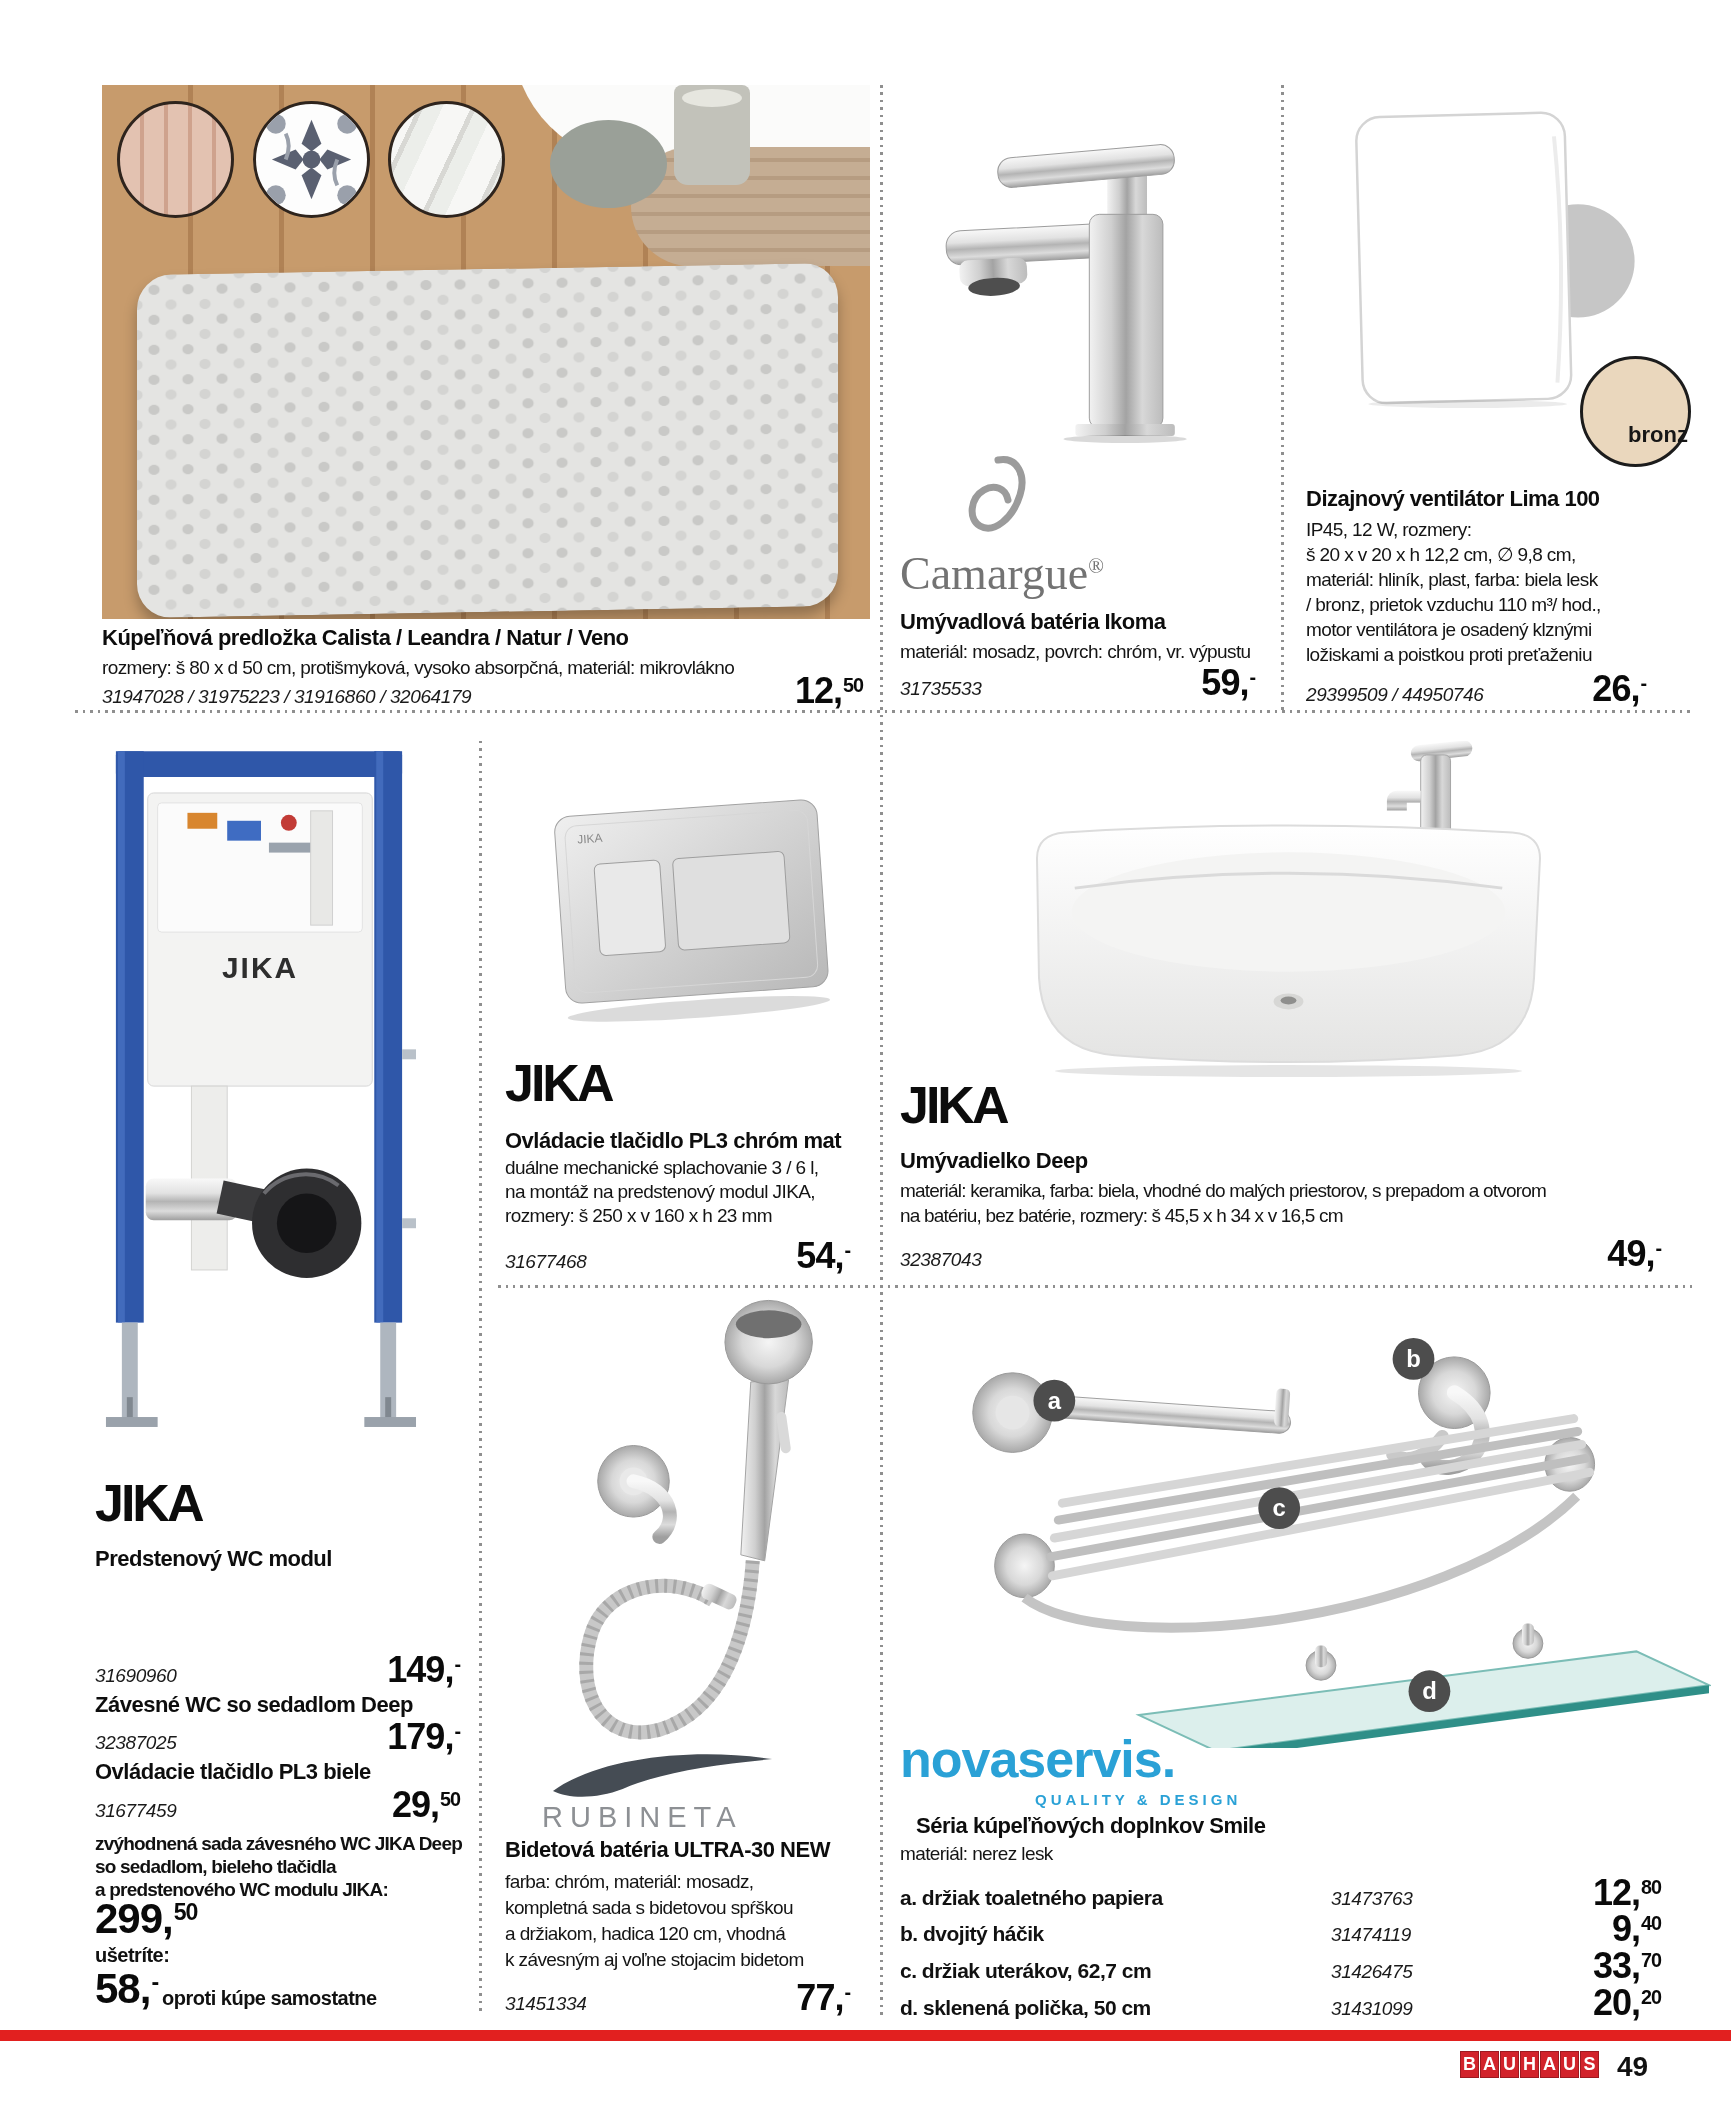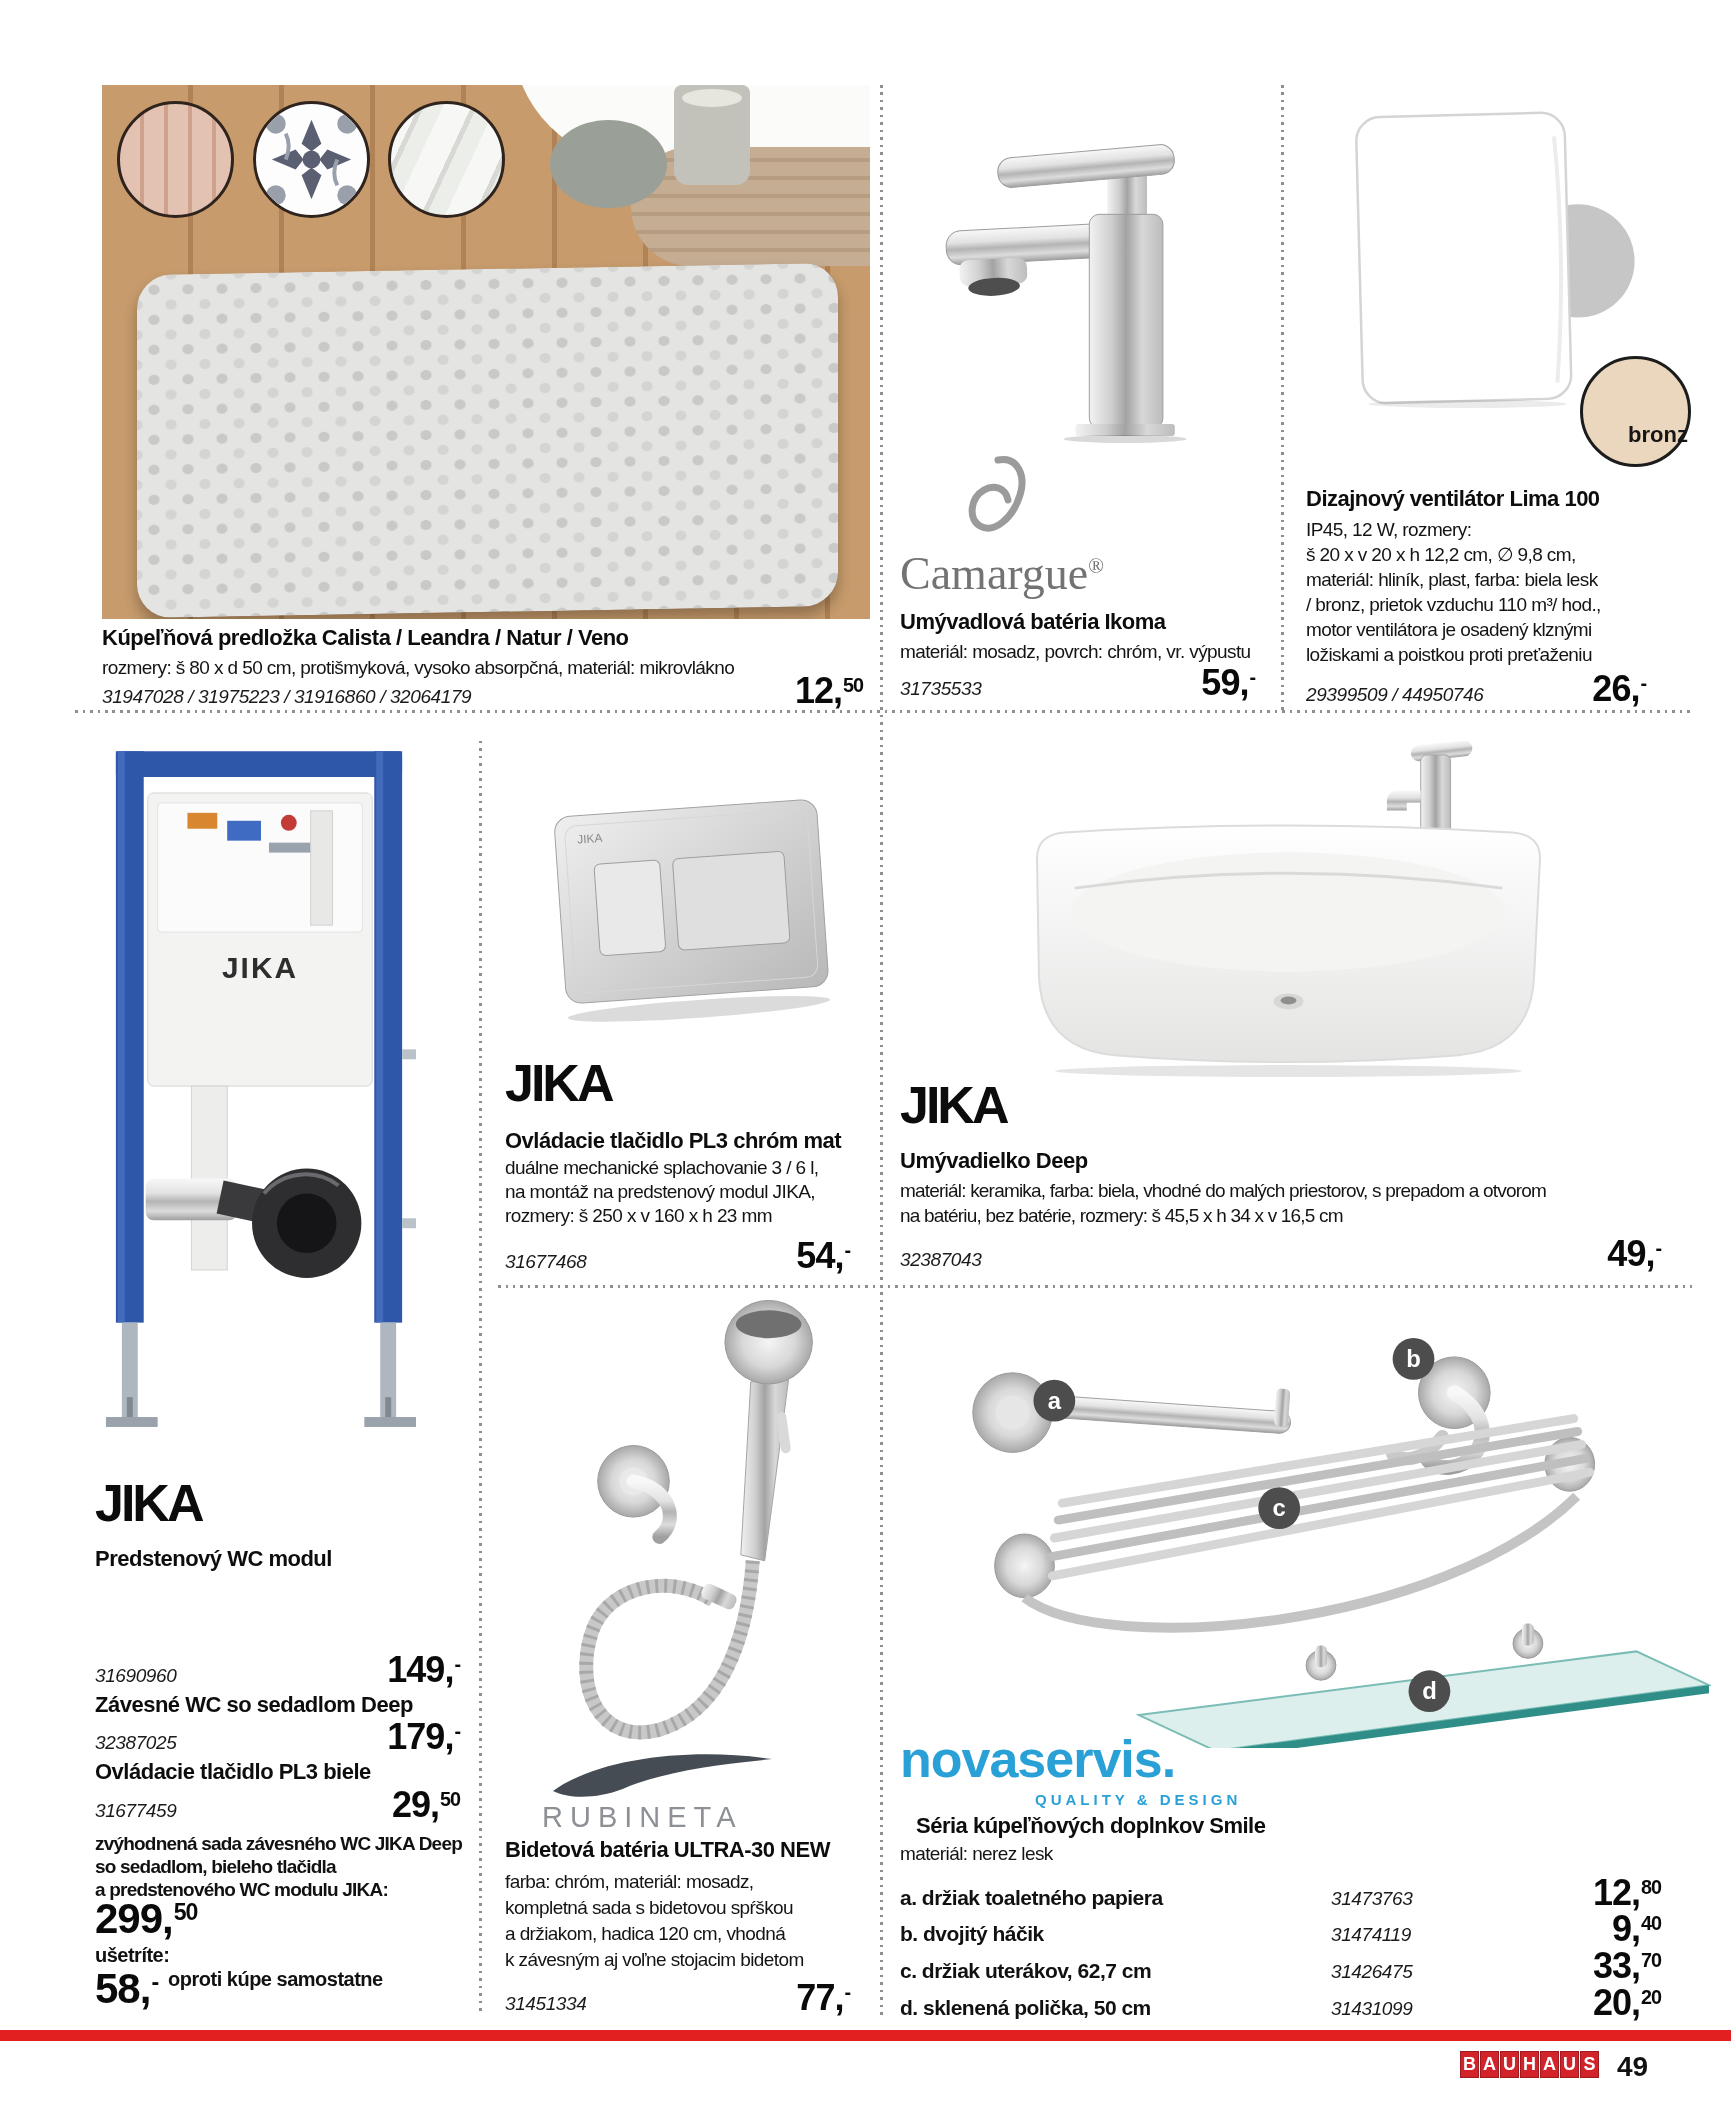--- a/index.html
+++ b/index.html
@@ -221,21 +221,21 @@
   </div>
   <div class="abs bundle" style="left:95px;top:1832px;">
     <div>zvýhodnená sada závesného WC JIKA Deep</div>
     <div>so sedadlom, bieleho tlačidla</div>
     <div>a predstenového WC modulu JIKA:</div>
   </div>
   <div class="abs price price-big" style="left:95px;top:1898px;">
     <span>299,</span><span class="sup">50</span>
   </div>
   <div class="abs" style="left:95px;top:1944px;font-weight:700;font-size:20px;letter-spacing:-0.5px;">ušetríte:</div>
-  <div class="abs" style="left:95px;top:1968px;display:flex;align-items:flex-start;gap:10px;">
+  <div class="abs" style="left:95px;top:1968px;display:flex;align-items:flex-end;gap:4px;">
     <span class="price price-big"><span>58,</span><span class="sup">-</span></span>
     <span style="font-weight:700;font-size:20px;letter-spacing:-0.5px;">oproti kúpe samostatne</span>
   </div>
 
   <svg class="abs" style="left:542px;top:774px;" width="299" height="259" viewBox="0 0 300 260">
     <g transform="rotate(-4 150 130)">
       <ellipse cx="150" cy="236" rx="132" ry="9" fill="rgba(0,0,0,.14)"></ellipse>
       <rect x="18" y="34" width="264" height="188" rx="16" fill="url(#plateG)" stroke="#a2a2a2"></rect>
       <rect x="28" y="44" width="244" height="168" rx="12" fill="none" stroke="#d6d6d6"></rect>
       <rect x="55" y="84" width="66" height="92" rx="6" fill="#e9e9e9" stroke="#9e9e9e"></rect>

